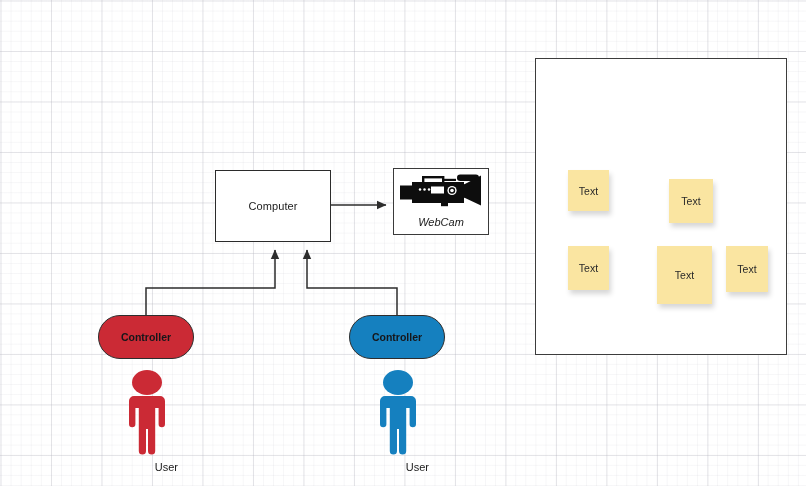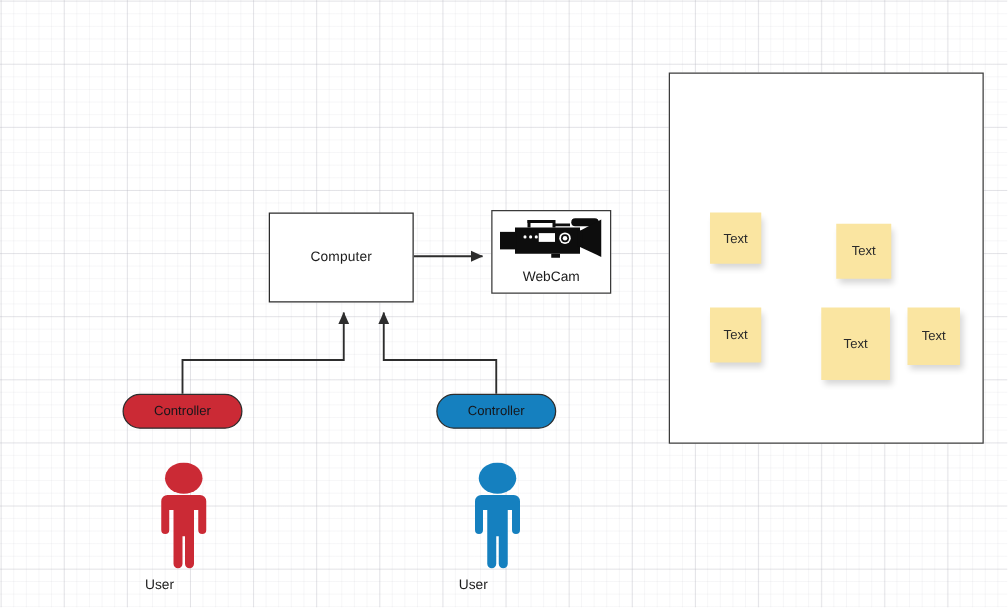--- a/index.html
+++ b/index.html
@@ -55,20 +55,21 @@
 
   
   #webcam-node {
     left: 393px;
     top: 168px;
     width: 96px;
     height: 67px;
     background: #ffffff;
     border: 1.6px solid #3a3a3a;
     box-sizing: border-box;
+    font-style: italic;
   }
   #webcam-node .cam-art {
     position: absolute;
     left: 3px;
     top: 3px;
     width: 90px;
     height: 38px;
   }
   #webcam-node .node-label {
     position: absolute;
@@ -84,28 +85,29 @@
   #connectors {
     left: 0;
     top: 0;
     width: 806px;
     height: 486px;
     pointer-events: none;
   }
 
   
   .controller {
-    height: 28px;
+    height: 44px;
     width: 96px;
     border-radius: 22px;
     box-sizing: border-box;
     display: flex;
     align-items: center;
     justify-content: center;
     border: 1.4px solid #2d2d2d;
+    font-weight: bold;
   }
   .controller .node-label {
     font-size: 10.5px;
     color: #16161a;
   }
   #controller-red {
     left: 98px;
     top: 315px;
     background: #cb2a35;
   }
@@ -114,21 +116,21 @@
     top: 315px;
     background: #1580bf;
   }
 
   
   .actor {
     width: 62px;
     height: 86px;
   }
   .actor-wrap .actor-label {
-    text-align: left;
+    text-align: right;
     font-size: 11px;
     color: #1b1b1b;
     margin-top: 1px;
   }
   #actor-red-wrap  { left: 116px; top: 370px; width: 62px; }
   #actor-blue-wrap { left: 367px; top: 370px; width: 62px; }
 
   
   #whiteboard-panel {
     left: 535px;

